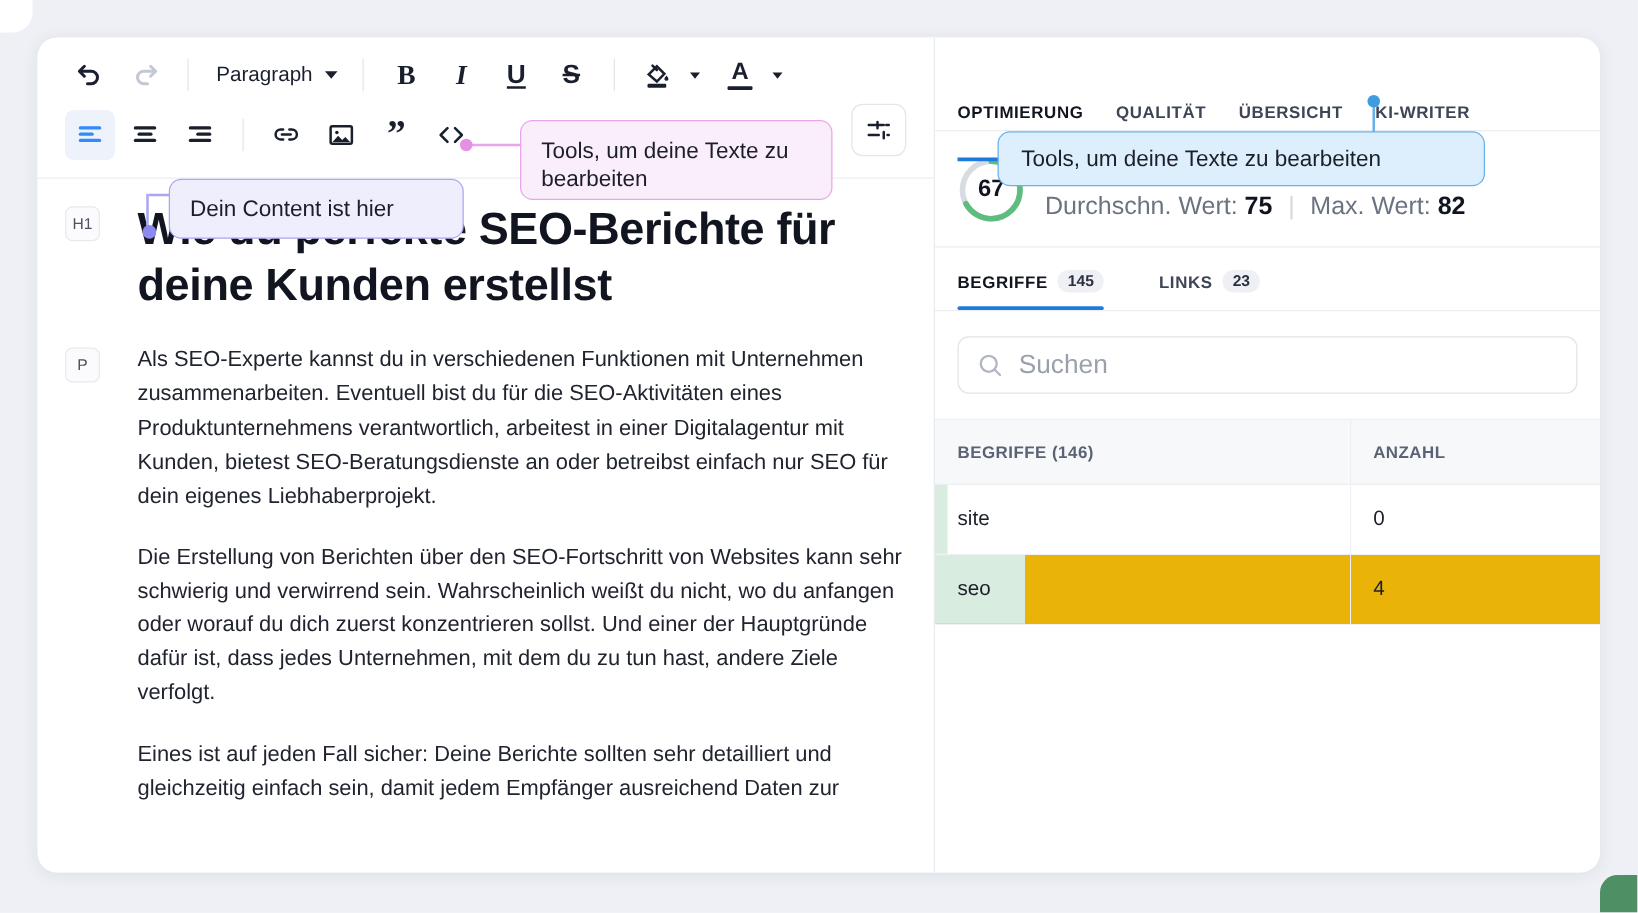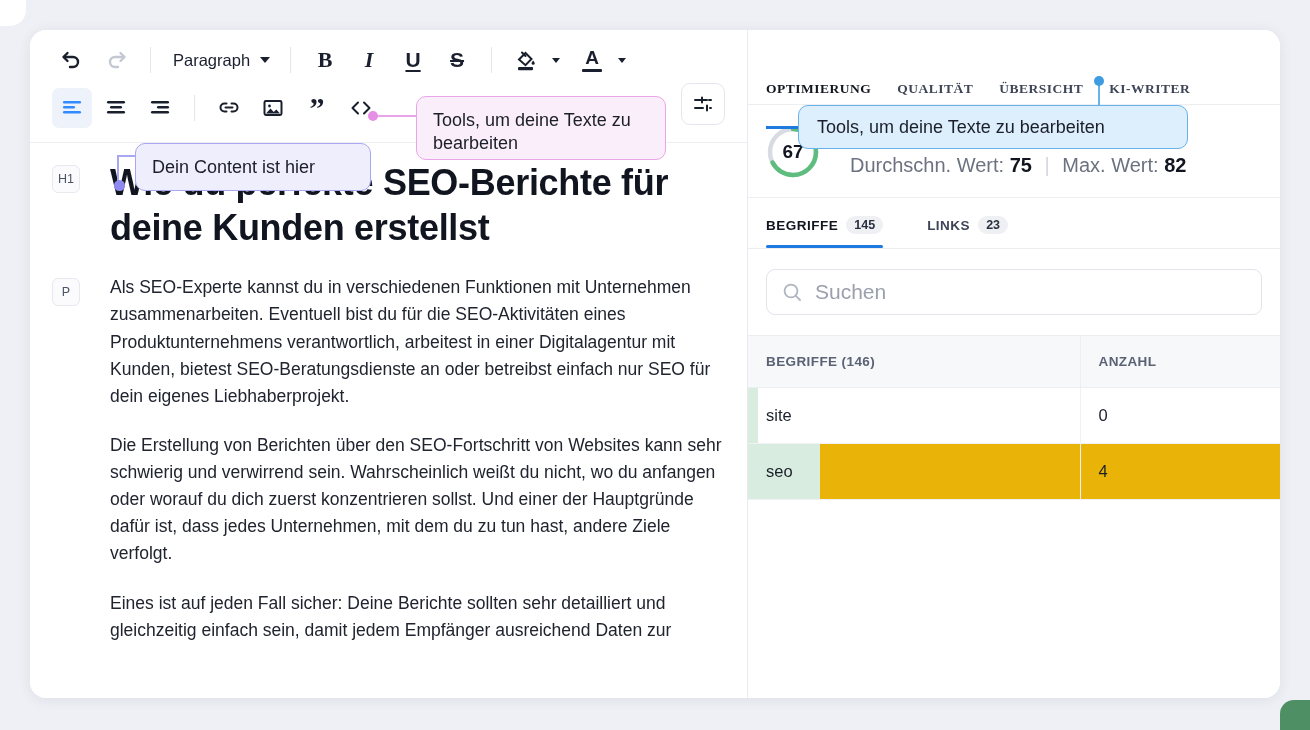--- a/index.html
+++ b/index.html
@@ -151,36 +151,35 @@
     height: 100%;
     background: #ffffff;
     display: flex;
     flex-direction: column;
     overflow: hidden;
   }
   .panel-tabs {
     display: flex; align-items: center; gap: 26px;
     padding: 44px 0 0 18px;
     height: 74px;
-    font-family: Liberation Serif, serif;
   }
   .ptab {
     font-size: 13.5px;
     font-weight: 700;
     letter-spacing: .5px;
     color: #3d4556;
     cursor: pointer;
   }
   .ptab.active { color: #11151f; }
   .tabs-rule { height: 1px; background: #eceef2; }
 
   .score-sec {
     display: flex; align-items: center;
     padding: 20px 32px 18px 18px;
-    gap: 30px;
+    gap: 16px;
     border-bottom: 1px solid #eceef2;
     justify-content: flex-end;
   }
   .ring { position: relative; width: 54px; height: 54px; flex: none; }
   .ring-num {
     position: absolute; inset: 0;
     display: flex; align-items: center; justify-content: center;
     font-size: 19px; font-weight: 700; color: #11151f;
   }
   .score-text { flex: 1; }

